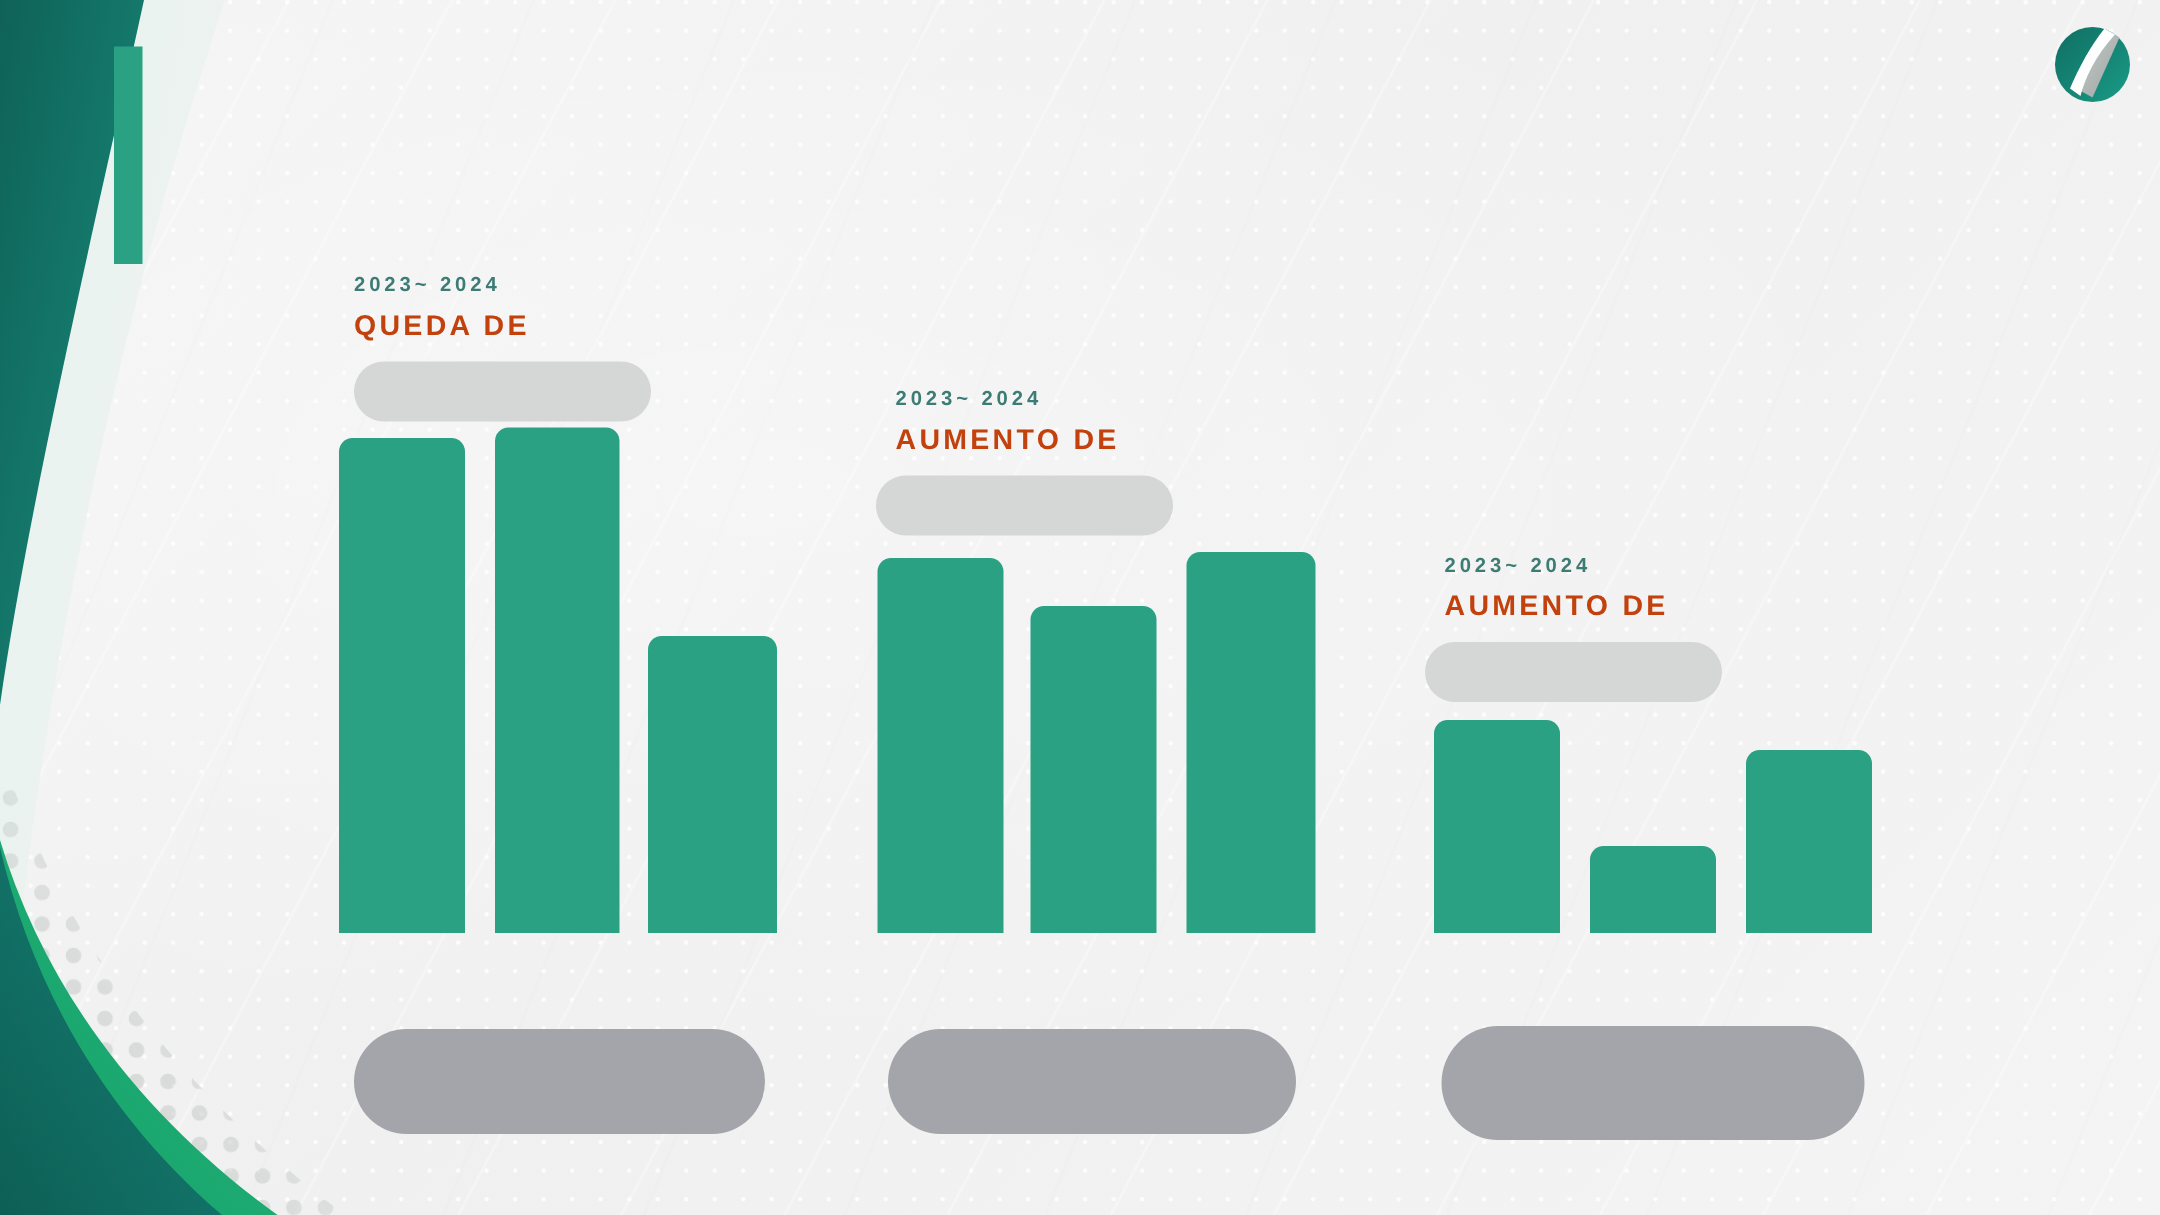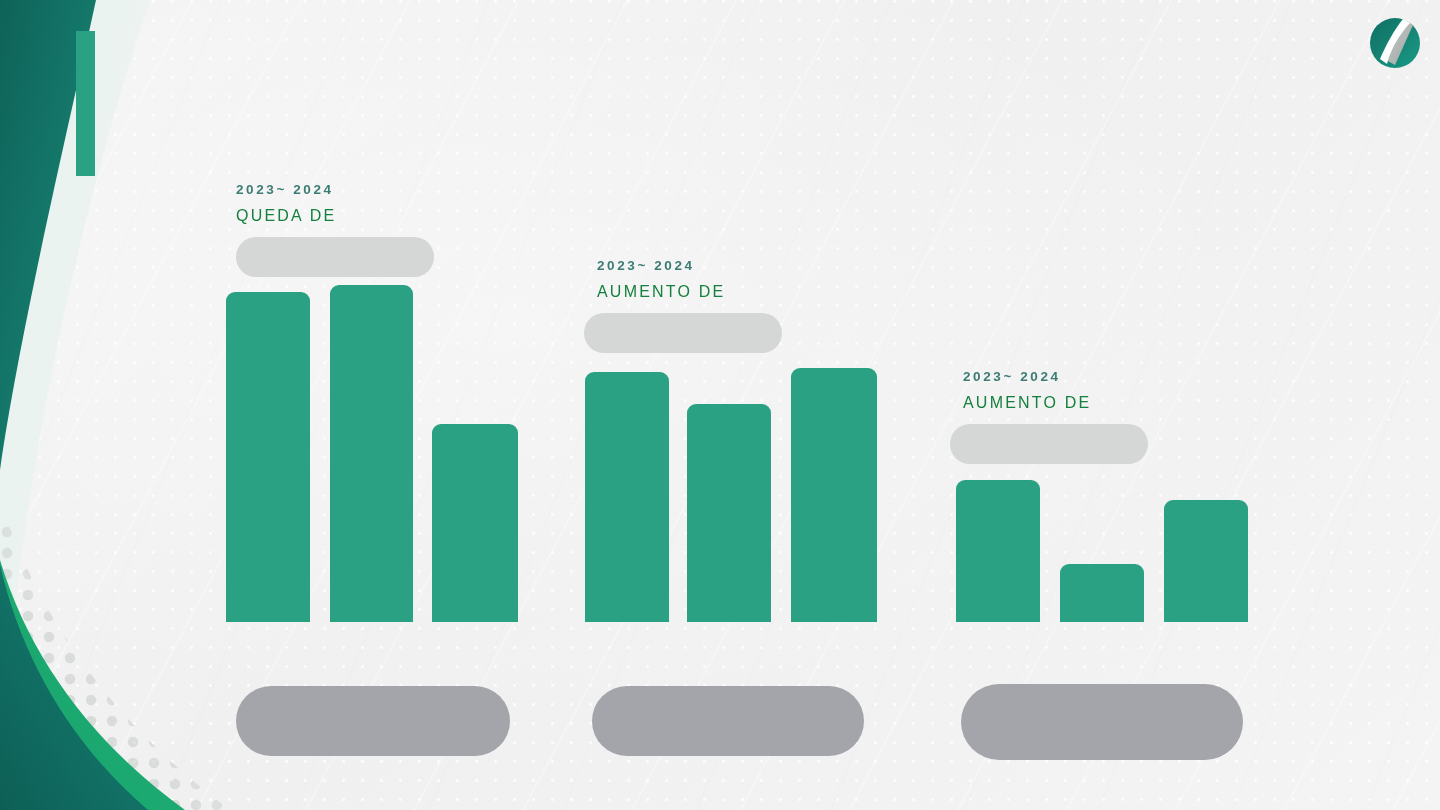--- a/index.html
+++ b/index.html
@@ -92,24 +92,24 @@
   }
   .kicker {
     font-size: 13.5px;
     font-weight: bold;
     letter-spacing: 2.6px;
     color: #3c7c74;
     margin: 0;
     white-space: nowrap;
   }
   .heading {
-    font-size: 16px;
-    font-weight: normal;
+    font-size: 19px;
+    font-weight: bold;
     letter-spacing: 2.2px;
-    color: #15803d;
+    color: #c2410c;
     margin: 10px 0 0 0;
     white-space: nowrap;
   }
   .value-pill {
     margin-top: 12px;
     background: #d5d6d6;
     border-radius: 22px;
   }
 
   

